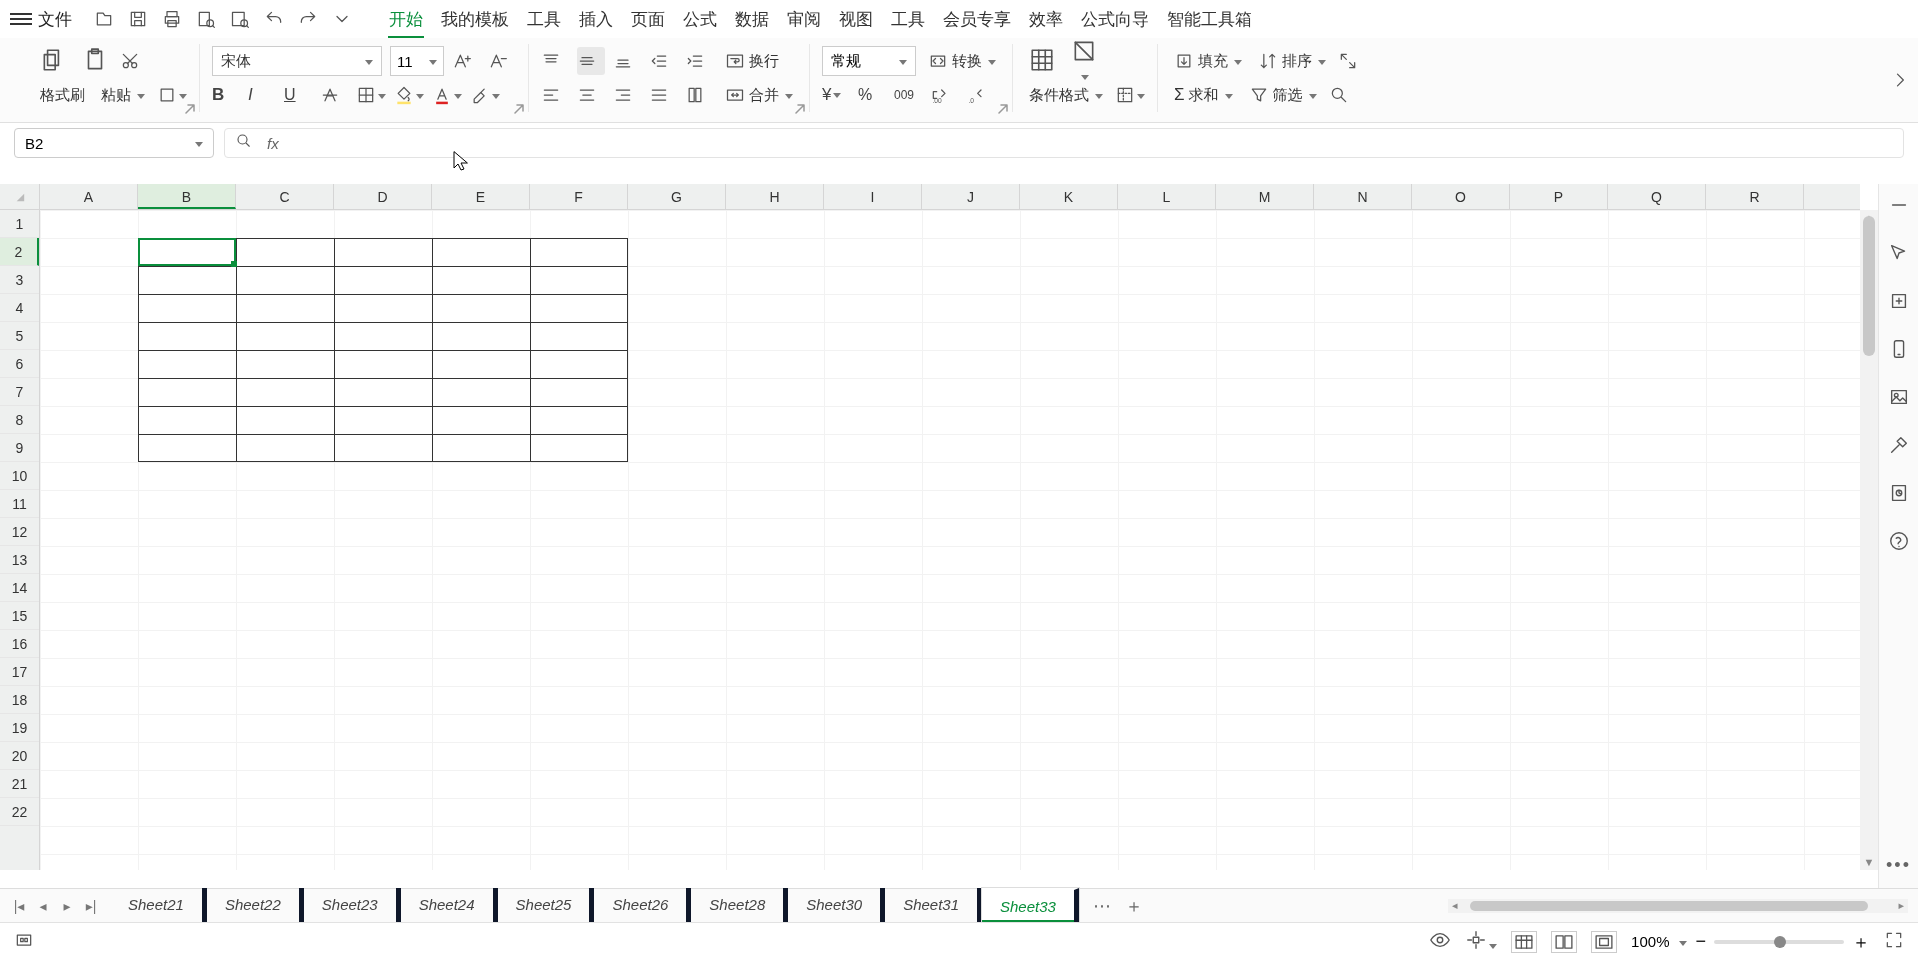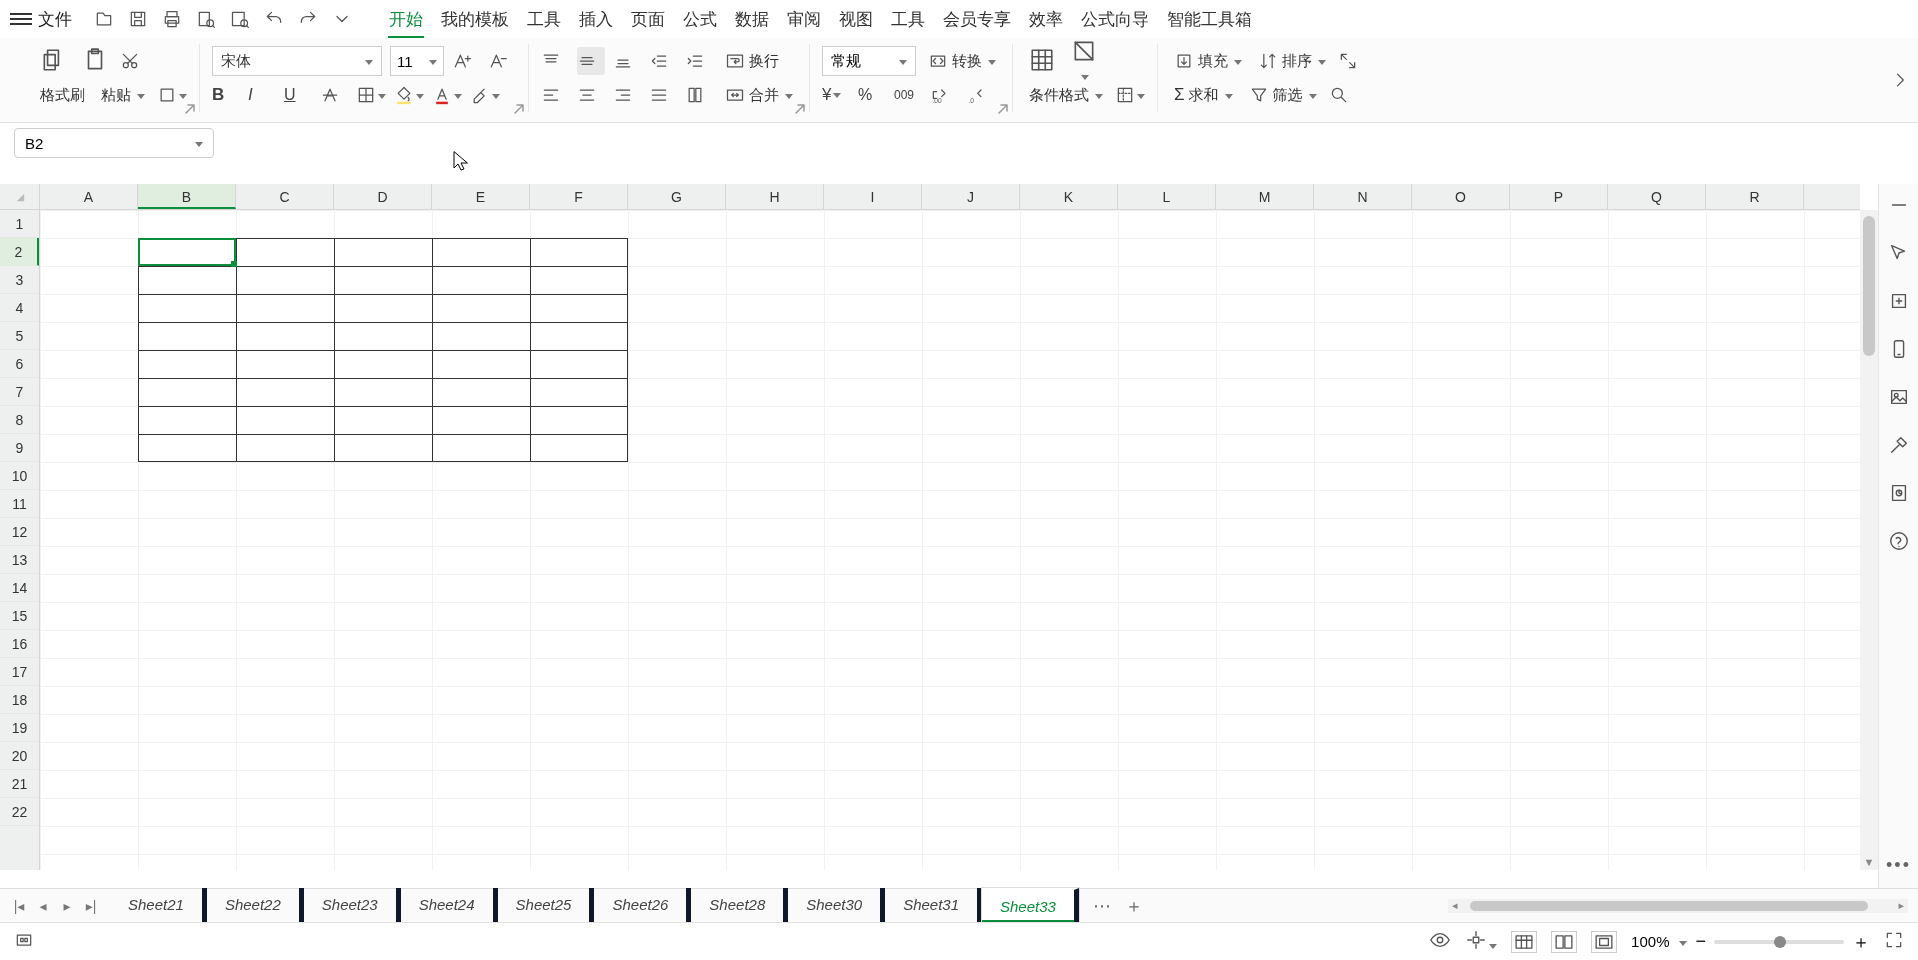--- a/index.html
+++ b/index.html
@@ -480,20 +480,28 @@
 </div>
 <span class="ribbon-next"><svg viewBox="0 0 24 24">
         <path d="M9 5l7 7-7 7"></path>
       </svg></span>
 </div>
 
 <div class="fbar-row">
   <div class="namebox">
     <span>B2</span>
     <span class="drop-caret"></span>
+  </div>
+  <div class="fx-area">
+    <span><svg viewBox="0 0 24 24" style="width:18px;height:18px">
+          <circle cx="10" cy="10" r="6"></circle>
+          <path d="M15 15l4 4"></path>
+        </svg></span>
+    <span class="fx-sym">fx</span>
+    <span style="flex:1;height:100%"></span>
   </div>
 </div>
 
 <div class="grid-wrap">
   <div class="corner-cell">
     <svg viewBox="0 0 12 12" style="width:10px;height:10px">
         <path d="M11 11H2L11 2z" fill="#bbb" stroke="none"></path>
       </svg>
   </div>
   <div class="col-headers" id="colh">

